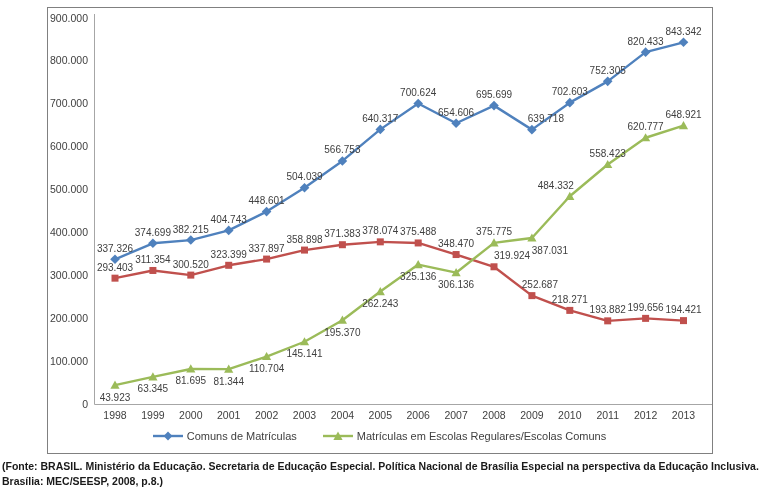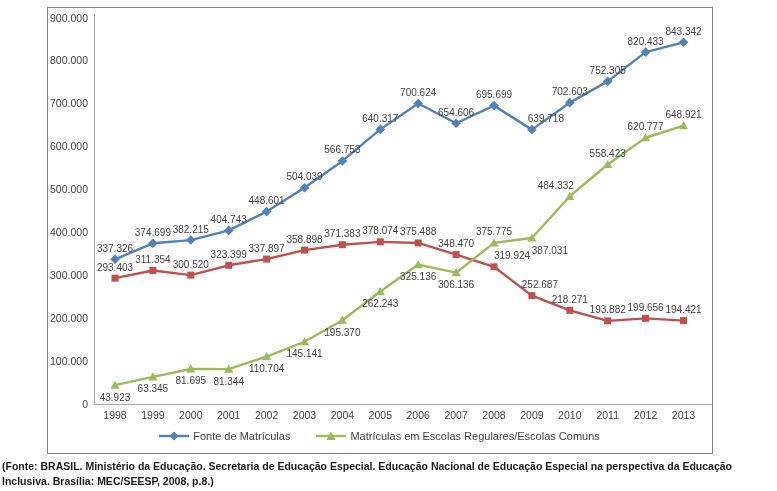--- a/index.html
+++ b/index.html
@@ -152,26 +152,26 @@
       <path d="M683.5 121.08499333333336L688.1 129.28499333333335L678.9 129.28499333333335Z" fill="#9BBB59"></path>
       <text x="683.5" y="118.18499333333335" text-anchor="middle" class="dlab">648.921</text>
     </svg>
 
   <div class="legend">
     <div class="legend-item">
       <svg class="legend-icon" width="30" height="10">
         <line class="lline" x1="0" y1="5" x2="30" y2="5" stroke="#4F81BD" stroke-width="2.4"></line>
         <path class="lmark" d="M15 0.6 L19.4 5 L15 9.4 L10.6 5 Z" fill="#4F81BD"></path>
       </svg>
-      <span>Fonte de Matrículas</span>
+      <span>Comuns de Matrículas</span>
     </div>
     <div class="legend-item">
       <svg class="legend-icon" width="30" height="10">
         <line class="lline" x1="0" y1="5" x2="30" y2="5" stroke="#9BBB59" stroke-width="2.4"></line>
         <path class="lmark" d="M15 0.5 L19.6 9 L10.4 9 Z" fill="#9BBB59"></path>
       </svg>
       <span>Matrículas em Escolas Regulares/Escolas Comuns</span>
     </div>
   </div>
 
-  <div class="source-note">(Fonte: BRASIL. Ministério da Educação. Secretaria de Educação Especial. Educação Nacional de Educação Especial na perspectiva da Educação Inclusiva. Brasília: MEC/SEESP, 2008, p.8.)</div>
+  <div class="source-note">(Fonte: BRASIL. Ministério da Educação. Secretaria de Educação Especial. Política Nacional de Brasília Especial na perspectiva da Educação Inclusiva. Brasília: MEC/SEESP, 2008, p.8.)</div>
 
 </div>
 
 </body></html>

